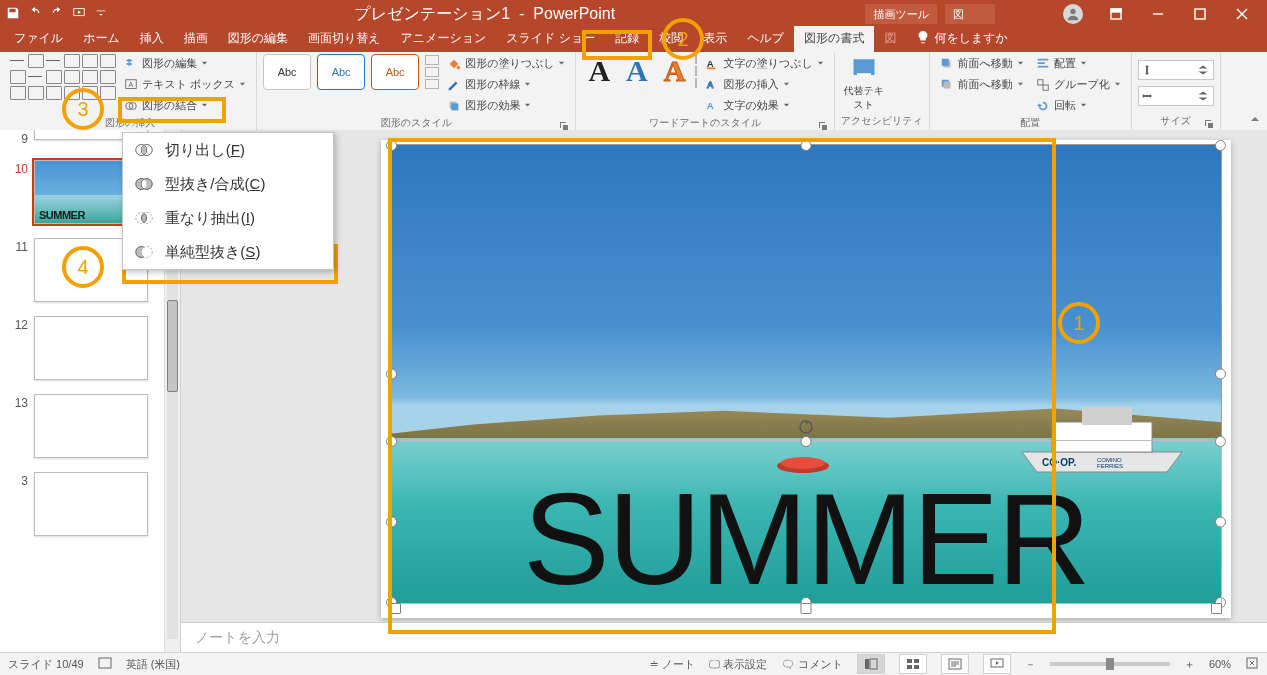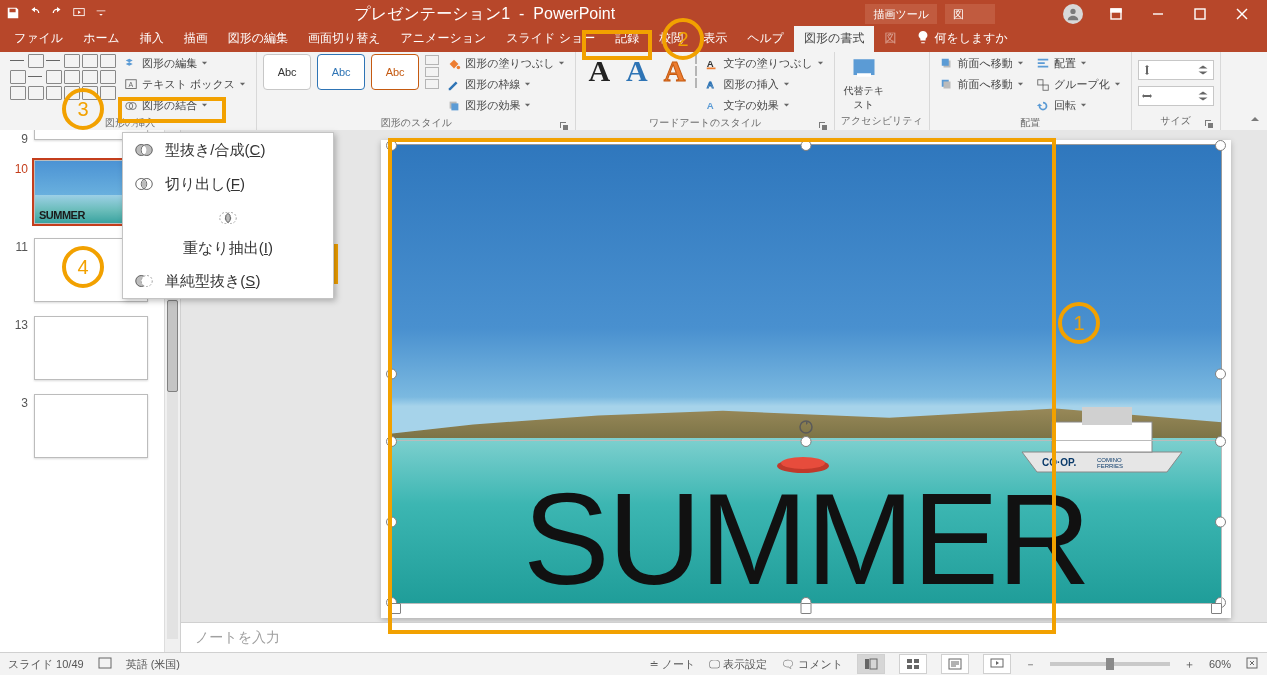--- a/index.html
+++ b/index.html
@@ -133,21 +133,21 @@
   
   .notes{height:30px;background:#fff;border-top:1px solid #d0d0d0;display:flex;
     align-items:center;padding-left:14px;color:#a0a0a0;font-size:14px;}
   
   .menu{position:absolute;left:122px;top:132px;width:210px;background:#fff;
     border:1px solid #c4c4c4;box-shadow:2px 2px 6px rgba(0,0,0,.25);z-index:40;
     font-size:15px;color:#333;}
   .menu .mi{display:flex;align-items:center;gap:10px;padding:6px 10px;}
   .menu .mi svg{width:22px;height:22px;}
   .menu .mi .acc{text-decoration:underline;}
-  .menu .mi.sel{background:#fff;flex-direction:column;}
+  .menu .mi.sel{background:#fff;}
   
   .status{position:absolute;left:0;right:0;bottom:0;height:22px;background:#f3f3f3;
     border-top:1px solid #d0d0d0;display:flex;align-items:center;font-size:11px;
     color:#555;padding:0 8px;gap:14px;}
   .status .spacer{flex:1;}
   .status .vbtn{width:26px;height:18px;border:1px solid #d0d0d0;display:flex;
     align-items:center;justify-content:center;background:#fff;}
   .status .vbtn.active{background:#d6d6d6;}
   .status .vbtn svg{width:14px;height:12px;fill:#666;}
   .status .zoom-slider{width:120px;height:4px;background:#c9c9c9;position:relative;}
@@ -514,20 +514,24 @@
       </div>
     <div class="thumb-row">
         <div class="num" style="color:#c43e1c">10</div>
       <div class="thumb sel">
         <div class="sky"></div>
           <div class="t-text">SUMMER</div>
       </div>
       </div>
     <div class="thumb-row">
         <div class="num">11</div>
+      <div class="thumb"></div>
+      </div>
+    <div class="thumb-row">
+        <div class="num">12</div>
       <div class="thumb"></div>
       </div>
     <div class="thumb-row">
         <div class="num">13</div>
       <div class="thumb"></div>
       </div>
     <div class="thumb-row">
         <div class="num">3</div>
       <div class="thumb"></div>
       </div>
@@ -596,33 +600,33 @@
     </div>
     <div class="notes">
       <span>ノートを入力</span>
     </div>
   </div>
 </div>
 
 <div class="menu">
   <div class="mi">
     <svg viewBox="0 0 24 24">
+        <circle cx="9" cy="12" r="6" fill="none" stroke="#555"></circle>
+        <circle cx="15" cy="12" r="6" fill="none" stroke="#555"></circle>
+        <path d="M12 7a6 6 0 010 10 6 6 0 010-10z" fill="#bdbdbd"></path>
+      </svg>
+    <span><span>切り出し</span>(<span class="acc">F</span>)</span>
+  </div>
+  <div class="mi">
+    <svg viewBox="0 0 24 24">
         <circle cx="9" cy="12" r="6" fill="#bdbdbd" stroke="#555"></circle>
         <circle cx="15" cy="12" r="6" fill="#bdbdbd" stroke="#555"></circle>
         <path d="M12 7a6 6 0 010 10 6 6 0 010-10z" fill="#fff"></path>
       </svg>
     <span><span>型抜き/合成</span>(<span class="acc">C</span>)</span>
-  </div>
-  <div class="mi">
-    <svg viewBox="0 0 24 24">
-        <circle cx="9" cy="12" r="6" fill="none" stroke="#555"></circle>
-        <circle cx="15" cy="12" r="6" fill="none" stroke="#555"></circle>
-        <path d="M12 7a6 6 0 010 10 6 6 0 010-10z" fill="#bdbdbd"></path>
-      </svg>
-    <span><span>切り出し</span>(<span class="acc">F</span>)</span>
   </div>
   <div class="mi sel">
     <svg viewBox="0 0 24 24">
         <circle cx="9" cy="12" r="6" fill="none" stroke="#999" stroke-dasharray="2 2"></circle>
         <circle cx="15" cy="12" r="6" fill="none" stroke="#999" stroke-dasharray="2 2"></circle>
         <path d="M12 7a6 6 0 010 10 6 6 0 010-10z" fill="#bdbdbd" stroke="#555"></path>
       </svg>
     <span><span>重なり抽出</span>(<span class="acc">I</span>)</span>
   </div>
   <div class="mi">

